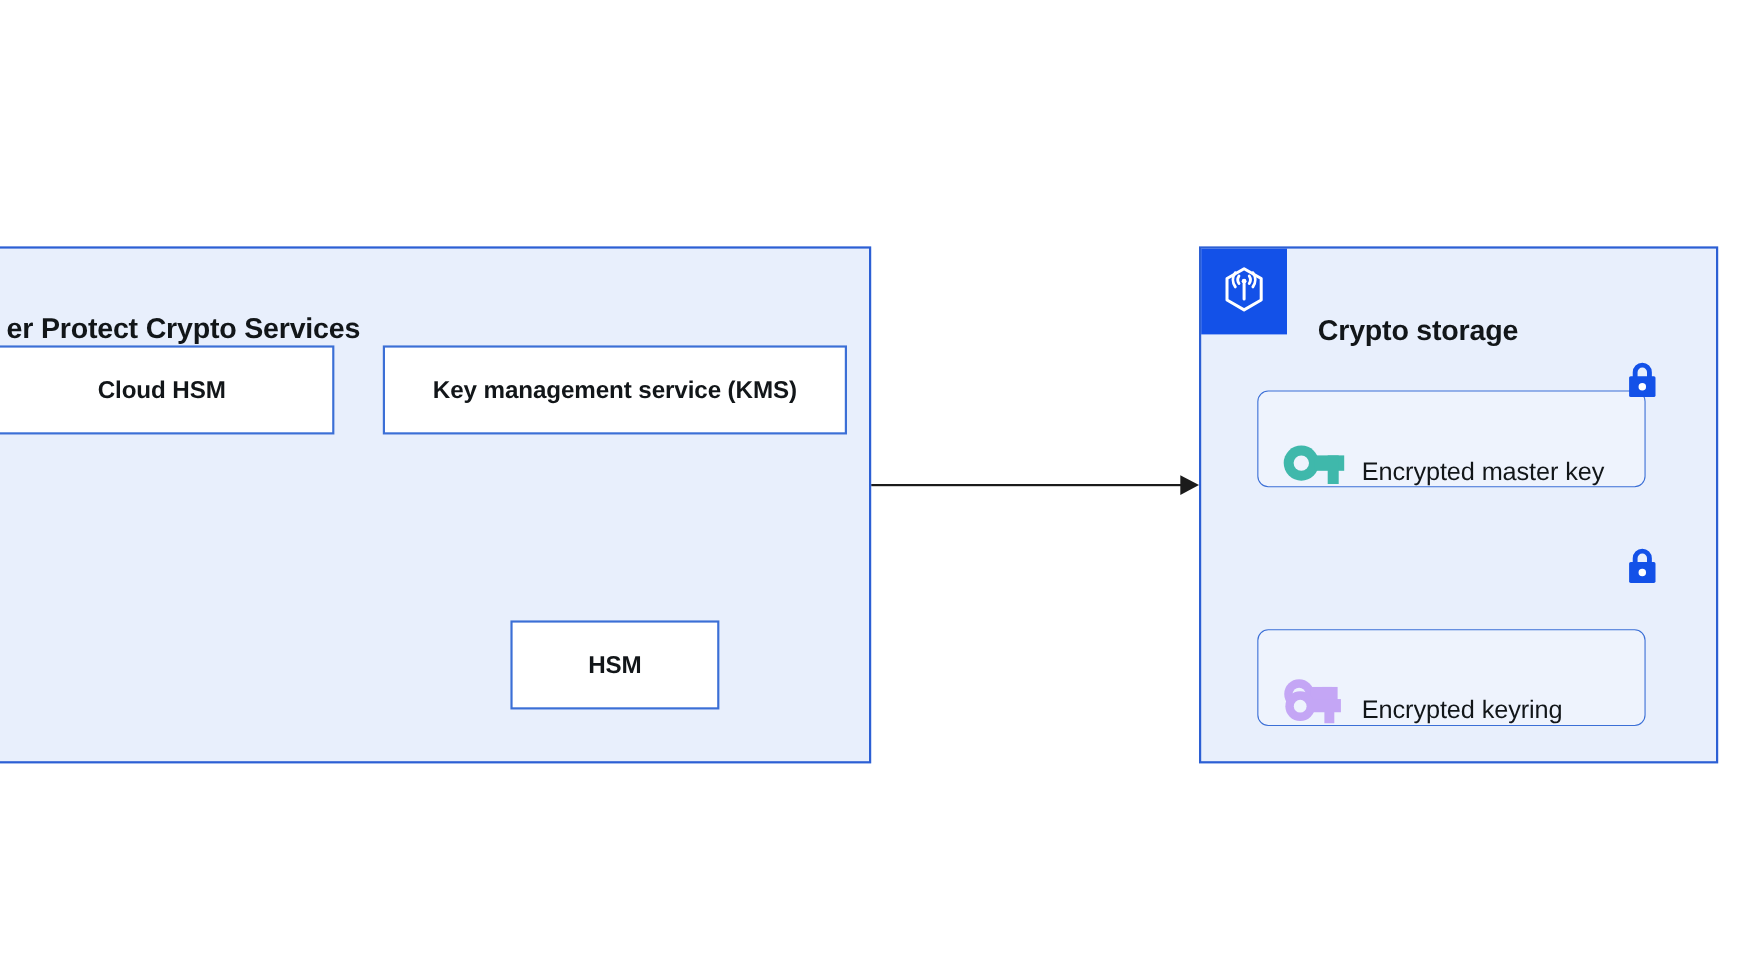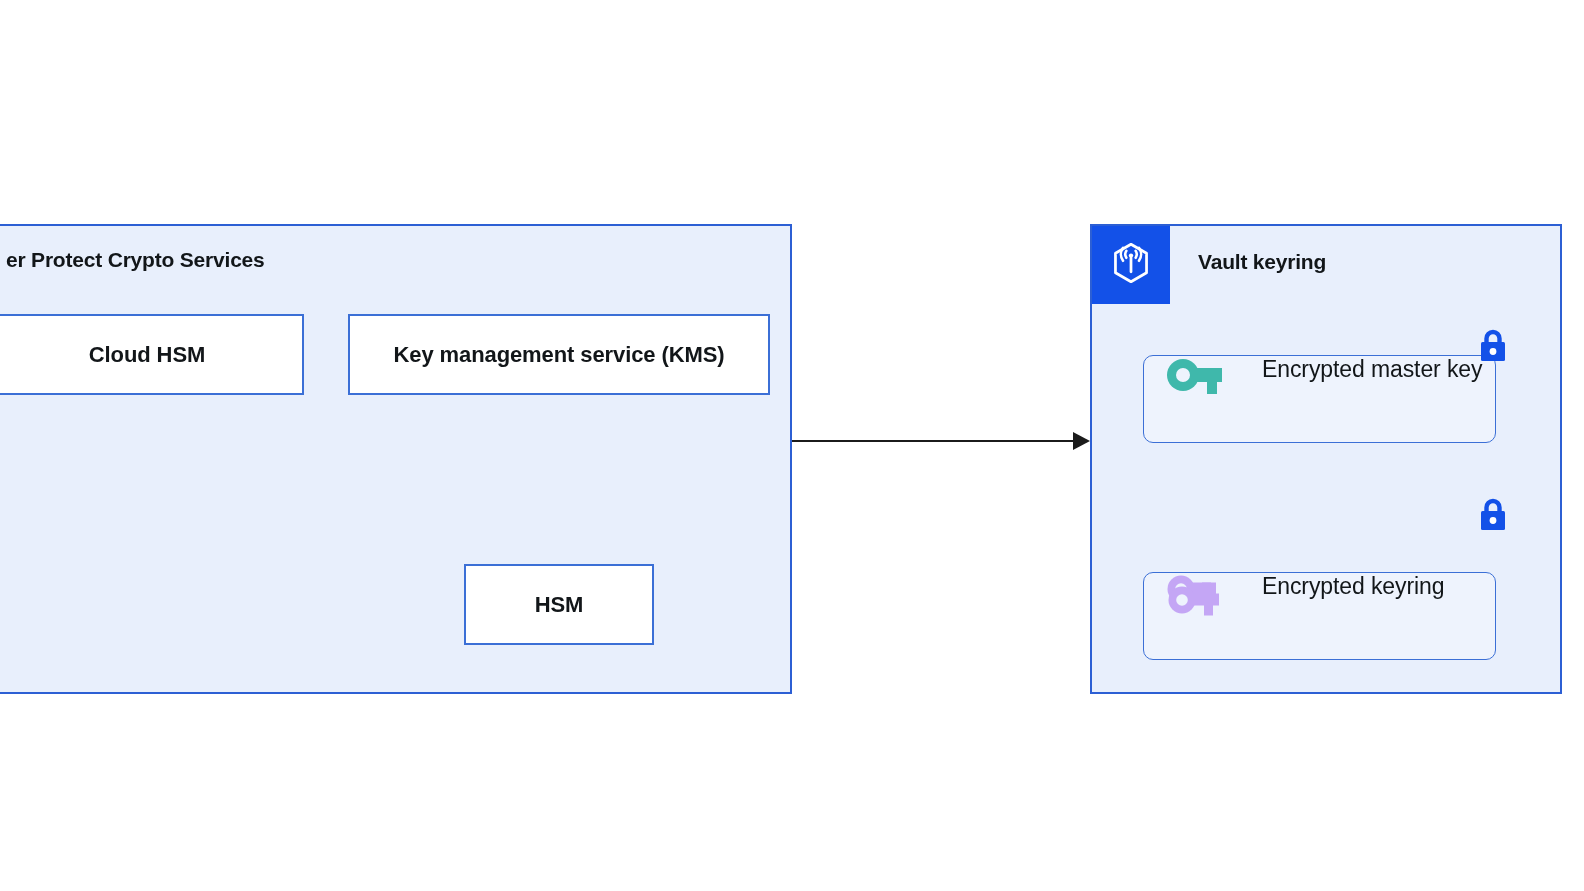--- a/index.html
+++ b/index.html
@@ -37,25 +37,26 @@
   }
   #panel-vault {
     left: 1090px;
     top: 224px;
     width: 472px;
     height: 470px;
   }
 
   .group-title {
     position: absolute;
-    font-size: 21px;
+    font-size: 26px;
     font-weight: bold;
     color: #121619;
     letter-spacing: -0.2px;
     white-space: nowrap;
+    margin-top: 35px;
   }
   #hpcs-title {
     left: 124px;
     top: 22px;
   }
   #vault-title {
     left: 106px;
     top: 24px;
   }
 
@@ -110,22 +111,21 @@
   }
 
   
   .vault-card {
     position: absolute;
     background: #eef3fd;
     border: 1.6px solid #3b6fd6;
     border-radius: 10px;
     box-sizing: border-box;
     display: flex;
-    align-items: flex-start;
-    gap: 24px;
+    align-items: flex-end;
   }
   #card-master-key {
     left: 1143px;
     top: 355px;
     width: 353px;
     height: 88px;
   }
   #card-keyring {
     left: 1143px;
     top: 524px;
@@ -234,21 +234,21 @@
           <line x1="16" y1="12.4" x2="16" y2="22.4" stroke="#ffffff" stroke-width="2" stroke-linecap="round"></line>
           <circle cx="16" cy="10.6" r="1.6" fill="#ffffff"></circle>
           <path d="M12.6 12.2 a4.6 4.6 0 0 1 0 -5.0" stroke="#ffffff" stroke-width="1.9" fill="none" stroke-linecap="round"></path>
           <path d="M19.4 12.2 a4.6 4.6 0 0 0 0 -5.0" stroke="#ffffff" stroke-width="1.9" fill="none" stroke-linecap="round"></path>
           <path d="M10.2 14.4 a8.0 8.0 0 0 1 0 -9.4" stroke="#ffffff" stroke-width="1.9" fill="none" stroke-linecap="round"></path>
           <path d="M21.8 14.4 a8.0 8.0 0 0 0 0 -9.4" stroke="#ffffff" stroke-width="1.9" fill="none" stroke-linecap="round"></path>
         </svg>
       </span>
     </div>
 
-    <div class="group-title" id="vault-title">Vault keyring</div>
+    <div class="group-title" id="vault-title">Crypto storage</div>
   </div>
 
   <div class="vault-card" id="card-master-key">
     <span class="card-icon">
       <svg width="58" height="40" viewBox="0 0 58 40" fill="none">
         <circle cx="17" cy="19" r="16" fill="#3fb8ab"></circle>
         <circle cx="17" cy="19" r="7" fill="#eef3fd"></circle>
         <rect x="29" y="12" width="27" height="14" fill="#3fb8ab"></rect>
         <rect x="41" y="12" width="10" height="26" fill="#3fb8ab"></rect>
       </svg>

